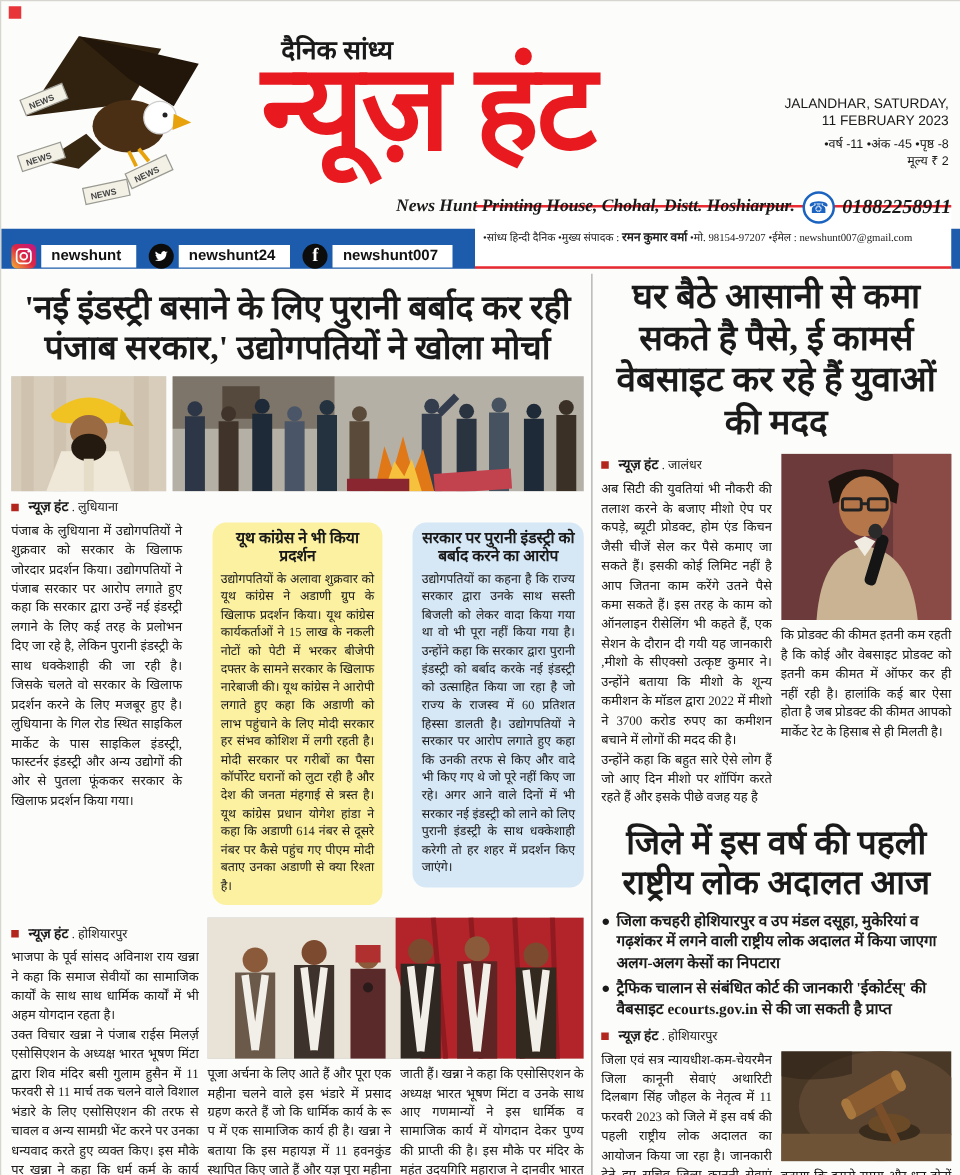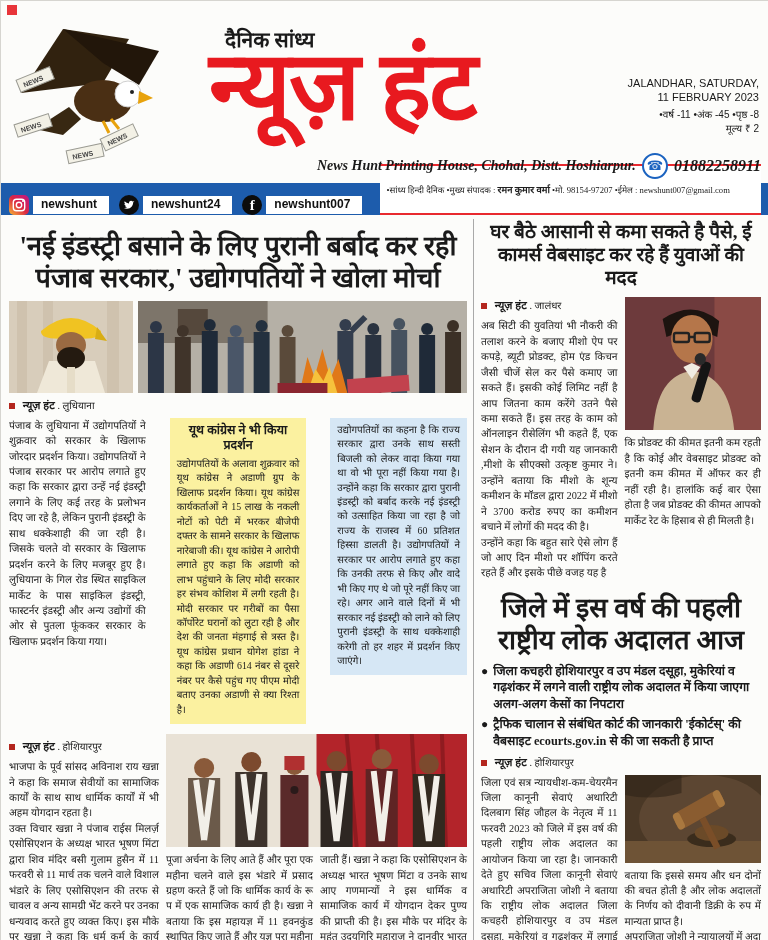--- a/index.html
+++ b/index.html
@@ -34,34 +34,34 @@
   .strip{flex:1;margin-left:8px;background:#fff;border-top:2px solid #e8292f;border-bottom:2px solid #e8292f;
          font-size:8.6px;padding:17px 6px;white-space:nowrap;overflow:hidden;color:#202020;}
   .strip b{font-size:9.5px;}
 
   
   main{display:flex;padding:4px 8px 0 8px;}
   .left-sec{width:458px;padding-right:6px;}
   .right-sec{flex:1;border-left:1px solid #a9a9a9;padding-left:7px;}
 
   .headline-xl{font-size:27px;font-weight:bold;text-align:center;line-height:1.18;margin:12px 0 6px 0;}
-  .headline-lg{font-size:19px;font-weight:bold;text-align:center;line-height:1.2;margin:2px 0 4px 0;}
+  .headline-lg{font-size:28px;font-weight:bold;text-align:center;line-height:1.2;margin:2px 0 4px 0;}
   .dateline{font-size:11px;margin:4px 0 6px 0;}
   .dl-bullet{display:inline-block;width:6px;height:6px;background:#b3261e;margin-right:5px;}
   .dl-agency{font-weight:bold;}
   .dl-loc{font-size:10px;}
 
   .body-text{font-size:10.3px;line-height:1.5;text-align:justify;white-space:pre-line;}
 
   .photo-row{display:flex;gap:5px;margin-top:2px;}
   .photo{display:block;background:#ccc;}
   svg.photo{width:100%;height:100%;}
 
   .cols3{display:grid;grid-template-columns:1fr 1fr 1fr;gap:24px;align-items:start;margin-top:2px;}
-  .tint-box{padding:5px 7px 7px 7px;}
+  .tint-box{padding:5px 7px 7px 7px;border-radius:11px;}
   .tint-yellow{background:#fbf1a0;}
   .tint-blue{background:#d6e7f5;}
   .box-title{font-size:12.5px;font-weight:bold;text-align:center;line-height:1.25;margin-bottom:3px;}
   .box-body{font-size:9.9px;line-height:1.46;text-align:justify;}
 
   .art4{margin-top:10px;}
   .art4-row{display:grid;grid-template-columns:150px 1fr;gap:7px;align-items:start;}
   .art4-right .cols2{display:grid;grid-template-columns:1fr 1fr;gap:7px;margin-top:5px;
                      border-bottom:1px solid #8a8a8a;padding-bottom:4px;}
 
@@ -237,20 +237,21 @@
           <span class="dl-agency">न्यूज़ हंट</span>
           <span class="dl-loc"> . <span>लुधियाना</span></span>
         </div>
         <div class="cols3">
           <div class="body-text">पंजाब के लुधियाना में उद्योगपतियों ने शुक्रवार को सरकार के खिलाफ जोरदार प्रदर्शन किया। उद्योगपतियों ने पंजाब सरकार पर आरोप लगाते हुए कहा कि सरकार द्वारा उन्हें नई इंडस्ट्री लगाने के लिए कई तरह के प्रलोभन दिए जा रहे है, लेकिन पुरानी इंडस्ट्री के साथ धक्केशाही की जा रही है। जिसके चलते वो सरकार के खिलाफ प्रदर्शन करने के लिए मजबूर हुए है। लुधियाना के गिल रोड स्थित साइकिल मार्केट के पास साइकिल इंडस्ट्री, फास्टर्नर इंडस्ट्री और अन्य उद्योगों की ओर से पुतला फूंककर सरकार के खिलाफ प्रदर्शन किया गया।</div>
           <div class="tint-box tint-yellow">
             <div class="box-title">यूथ कांग्रेस ने भी किया प्रदर्शन</div>
             <div class="box-body">उद्योगपतियों के अलावा शुक्रवार को यूथ कांग्रेस ने अडाणी ग्रुप के खिलाफ प्रदर्शन किया। यूथ कांग्रेस कार्यकर्ताओं ने 15 लाख के नकली नोटों को पेटी में भरकर बीजेपी दफ्तर के सामने सरकार के खिलाफ नारेबाजी की। यूथ कांग्रेस ने आरोपी लगाते हुए कहा कि अडाणी को लाभ पहुंचाने के लिए मोदी सरकार हर संभव कोशिश में लगी रहती है। मोदी सरकार पर गरीबों का पैसा कॉर्पोरेट घरानों को लुटा रही है और देश की जनता मंहगाई से त्रस्त है। यूथ कांग्रेस प्रधान योगेश हांडा ने कहा कि अडाणी 614 नंबर से दूसरे नंबर पर कैसे पहुंच गए पीएम मोदी बताए उनका अडाणी से क्या रिश्ता है।</div>
           </div>
           <div class="tint-box tint-blue">
+            <div class="box-title">सरकार पर पुरानी इंडस्ट्री को बर्बाद करने का आरोप</div>
             <div class="box-body">उद्योगपतियों का कहना है कि राज्य सरकार द्वारा उनके साथ सस्ती बिजली को लेकर वादा किया गया था वो भी पूरा नहीं किया गया है। उन्होंने कहा कि सरकार द्वारा पुरानी इंडस्ट्री को बर्बाद करके नई इंडस्ट्री को उत्साहित किया जा रहा है जो राज्य के राजस्व में 60 प्रतिशत हिस्सा डालती है। उद्योगपतियों ने सरकार पर आरोप लगाते हुए कहा कि उनकी तरफ से किए और वादे भी किए गए थे जो पूरे नहीं किए जा रहे। अगर आने वाले दिनों में भी सरकार नई इंडस्ट्री को लाने को लिए पुरानी इंडस्ट्री के साथ धक्केशाही करेगी तो हर शहर में प्रदर्शन किए जाएंगे।</div>
           </div>
         </div>
       </article>
 
       <article class="art4">
         <div class="art4-row">
           <div>
             <div class="dateline">
               <span class="dl-bullet"></span>

